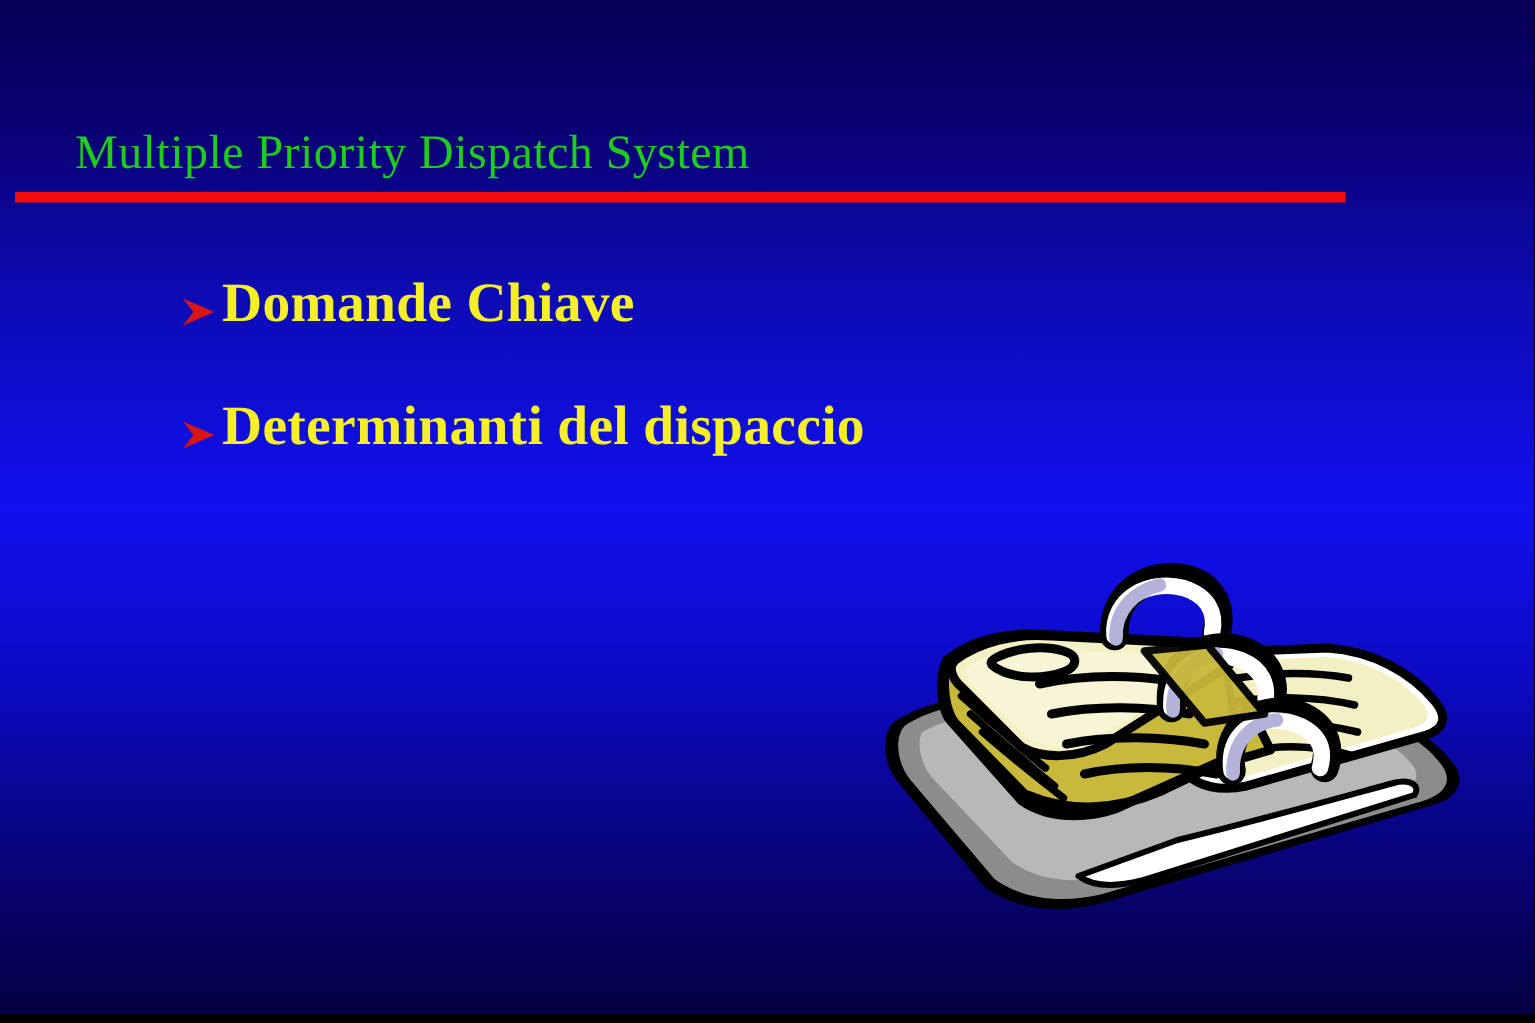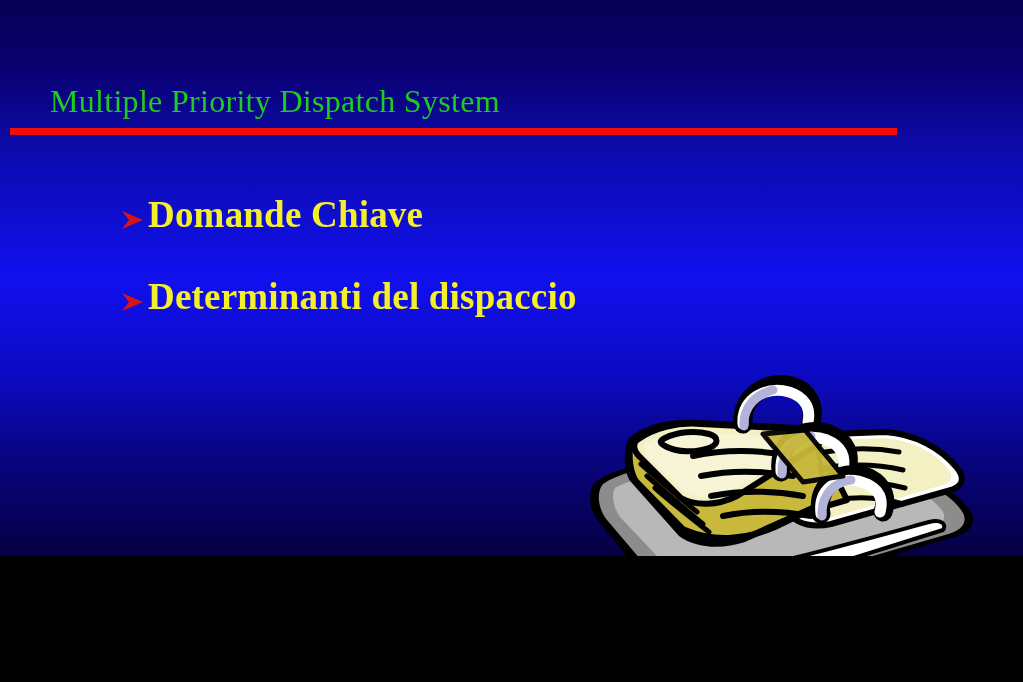--- a/index.html
+++ b/index.html
@@ -3,21 +3,21 @@
 <meta charset="utf-8">
 <style>
   html, body {
     margin: 0;
     padding: 0;
     background: #000;
   }
   .slide {
     position: relative;
     width: 1023px;
-    height: 556px;
+    height: 676px;
     overflow: hidden;
     
     background:
       linear-gradient(to bottom,
         #070055 0%,
         #0a0070 12%,
         #0d0bb0 28%,
         #1110ef 50%,
         #0c0ac0 68%,
         #08047a 84%,
@@ -53,21 +53,21 @@
     position: absolute;
     left: 118px;
     top: 180px;
     width: 780px;
   }
   .bullet-row {
     display: flex;
     align-items: flex-start;
     white-space: nowrap;
   }
-  .bullet-row.first  { margin-top: 16px; }
+  .bullet-row.first  { margin-top: 4px; }
   .bullet-row.second { margin-top: 44px; }
 
   .bullet-marker {
     flex: 0 0 auto;
     width: 30px;
     height: 38px;
     position: relative;
     top: 9px;
   }
   .bullet-marker svg { display: block; }

